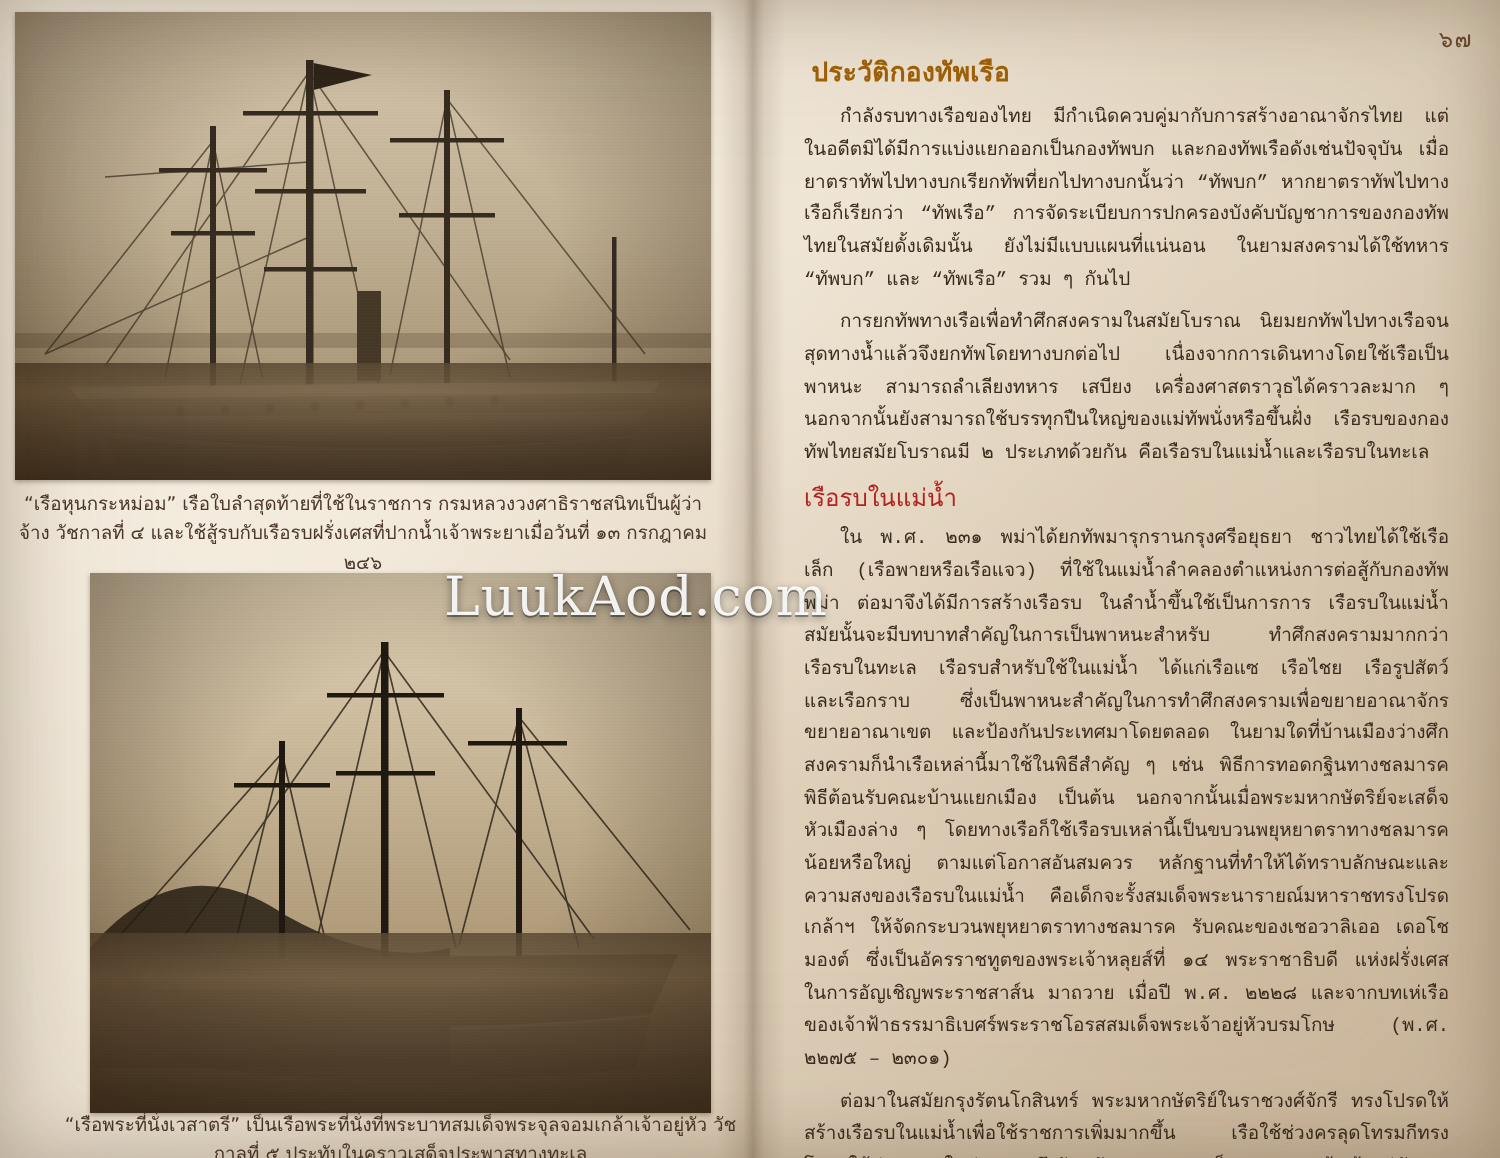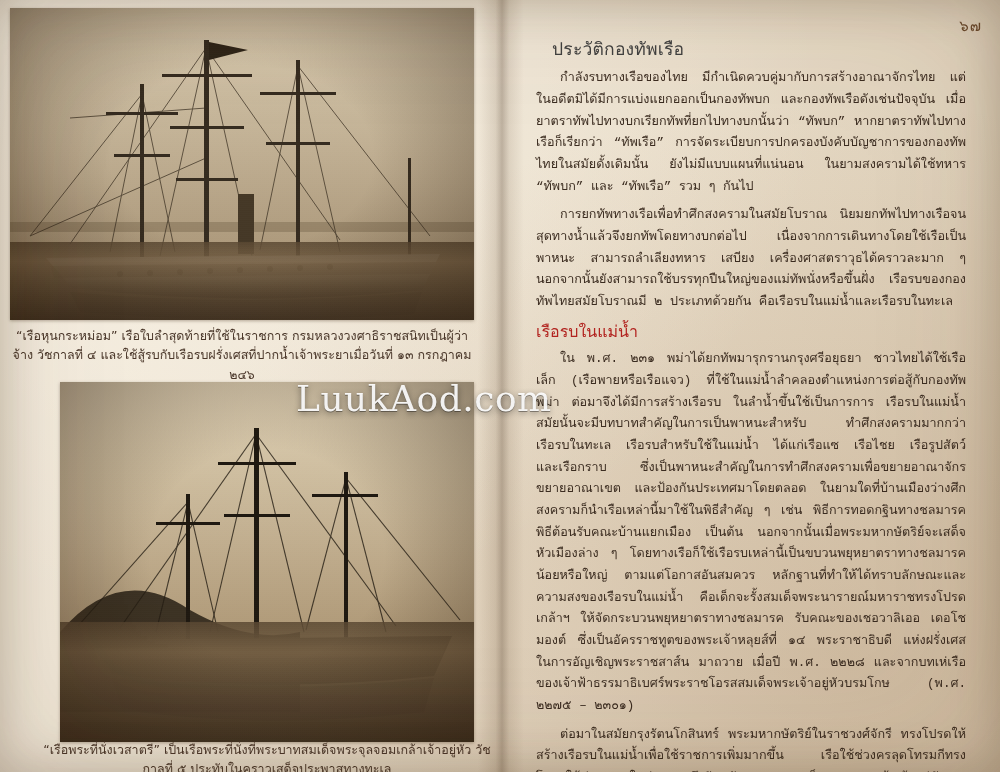--- a/index.html
+++ b/index.html
@@ -152,24 +152,24 @@
   }
 
   .col {
     position: absolute;
     left: 16px;
     top: 36px;
     width: 430px;
   }
 
   h1.heading {
-    margin: 0 0 6px 16px;
+    margin: 0 0 6px 5px;
     font-size: 17.5px;
-    font-weight: normal;
-    color: #404040;
+    font-weight: bold;
+    color: #a16207;
     letter-spacing: 0.2px;
     line-height: 1.5;
   }
   h2.subheading {
     margin: 1px 0 5px 0;
     font-size: 16px;
     font-weight: normal;
     color: #b2231f;
     line-height: 1.5;
   }

